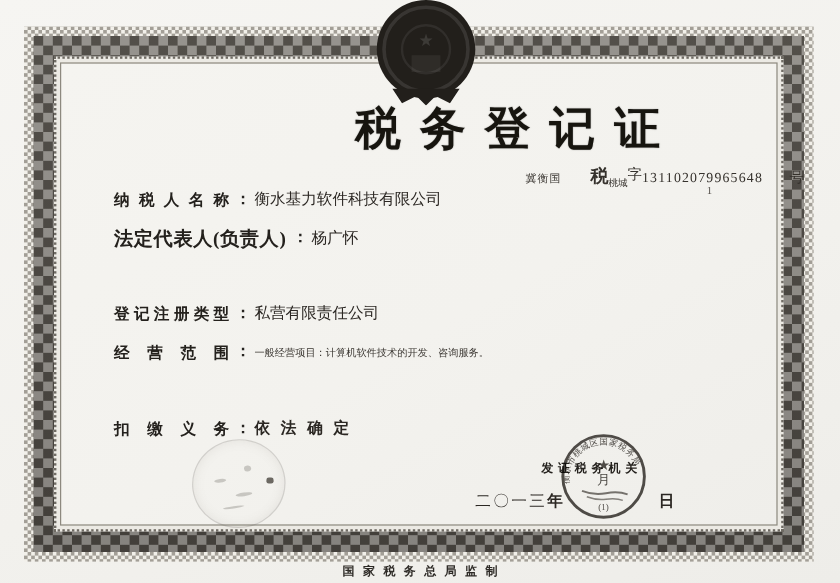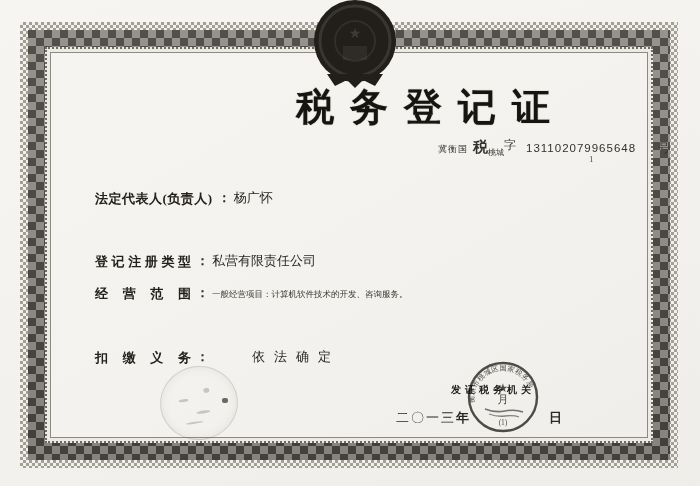--- a/index.html
+++ b/index.html
@@ -19,36 +19,36 @@
   .inner{width:100%;height:100%;box-sizing:border-box;border:1px solid #8d897f;
          background:linear-gradient(150deg,#f5f4f0 0%,#f3f2ee 55%,#efeeea 100%);}
   
   .emblem{position:absolute;left:297px;top:0px;width:116px;height:88px;}
   
   .title{position:absolute;left:150px;top:82px;width:400px;text-align:right;
          font-size:38px;font-weight:700;letter-spacing:.42em;padding-left:.42em;
          color:#17150f;text-shadow:0 0 1px rgba(0,0,0,.5);}
   
   .serial{position:absolute;left:438px;top:138px;white-space:nowrap;color:#35312c;}
-  .serial .sm{font-size:9px;letter-spacing:1px;margin-right:5px;}
+  .serial .sm{font-size:9px;letter-spacing:1px;margin-right:24px;}
   .serial .big{font-size:15px;font-weight:700;}
   .serial .sub{font-size:8px;position:relative;top:3px;}
   .serial .zi{font-size:12px;position:relative;top:-3px;}
-  .serial .num{font-size:11.5px;margin-left:10px;letter-spacing:1px;font-family:Liberation Sans, sans-serif;}
+  .serial .num{font-size:11.5px;margin-left:0;letter-spacing:1px;font-family:Liberation Serif, serif;}
   .serial .hao{font-size:12px;margin-left:22px;}
   .penmark{position:absolute;left:589px;top:154px;font-size:9px;color:#55514b;}
   
   .row{position:absolute;left:95px;white-space:nowrap;font-size:13px;}
   .lab{display:inline-block;width:96px;text-align:justify;text-align-last:justify;
        font-weight:700;color:#24211d;vertical-align:middle;}
-  .lab.natural{width:auto;text-align:center;text-align-last:auto;font-size:13px;letter-spacing:.5px;}
+  .lab.natural{width:auto;text-align:center;text-align-last:auto;font-size:16px;letter-spacing:.5px;}
   .sep{display:inline-block;margin:0 3px 0 5px;font-weight:700;}
   .val{color:#2b2723;}
   .val.small{font-size:8.5px;color:#3a3631;}
-  .val.spaced{letter-spacing:9px;font-weight:400;margin-left:40px;}
+  .val.spaced{letter-spacing:9px;font-weight:700;}
   
   .issuer{position:absolute;left:451px;top:383px;font-size:10px;font-weight:700;
           letter-spacing:4px;color:#24211d;}
   .date{position:absolute;top:409px;font-size:13px;color:#2b2723;}
   .d-year-cn{left:396px;letter-spacing:2px;}
   .d-year{left:456px;font-weight:600;}
   .d-day{left:549px;font-weight:600;}
   
   .seal{position:absolute;left:463px;top:359px;width:80px;height:78px;opacity:.88;
         mix-blend-mode:multiply;}
@@ -89,20 +89,23 @@
     </svg>
   </div>
 
   <div class="title">税务登记证</div>
 
   <div class="serial">
     <span class="sm">冀衡国</span><span class="big">税</span><span class="sub">桃城</span><span class="zi">字</span><span class="num">131102079965648</span><span class="hao">号</span>
   </div>
   <div class="penmark">1</div>
 
+  <div class="row" style="top:157px">
+    <span class="lab">纳税人名称</span><span class="sep">：</span><span class="val">衡水基力软件科技有限公司</span>
+  </div>
   <div class="row" style="top:189px">
     <span class="lab natural">法定代表人(负责人)</span><span class="sep">：</span><span class="val">杨广怀</span>
   </div>
   <div class="row" style="top:284px">
     <span class="lab">经营范围</span><span class="sep">：</span><span class="val small">一般经营项目：计算机软件技术的开发、咨询服务。</span>
   </div>
   <div class="row" style="top:252px">
     <span class="lab">登记注册类型</span><span class="sep">：</span><span class="val">私营有限责任公司</span>
   </div>
   <div class="row" style="top:348px">
@@ -132,14 +135,15 @@
   </div>
 
   <div class="ghost">
     <i style="left:18px;top:30px;width:10px;height:3px;"></i>
     <i style="left:34px;top:44px;width:14px;height:3px;"></i>
     <i style="left:44px;top:22px;width:6px;height:5px;"></i>
     <i style="left:22px;top:54px;width:18px;height:2px;"></i>
   </div>
   <div class="speck"></div>
 
+  <div class="footer">国家税务总局监制</div>
 
 </div>
 
 </body></html>

